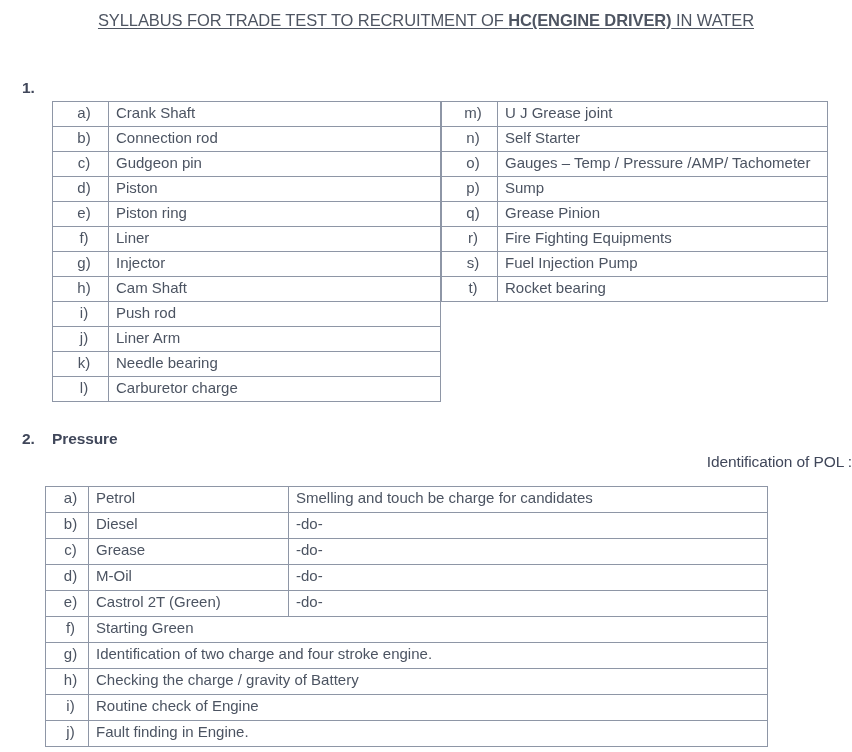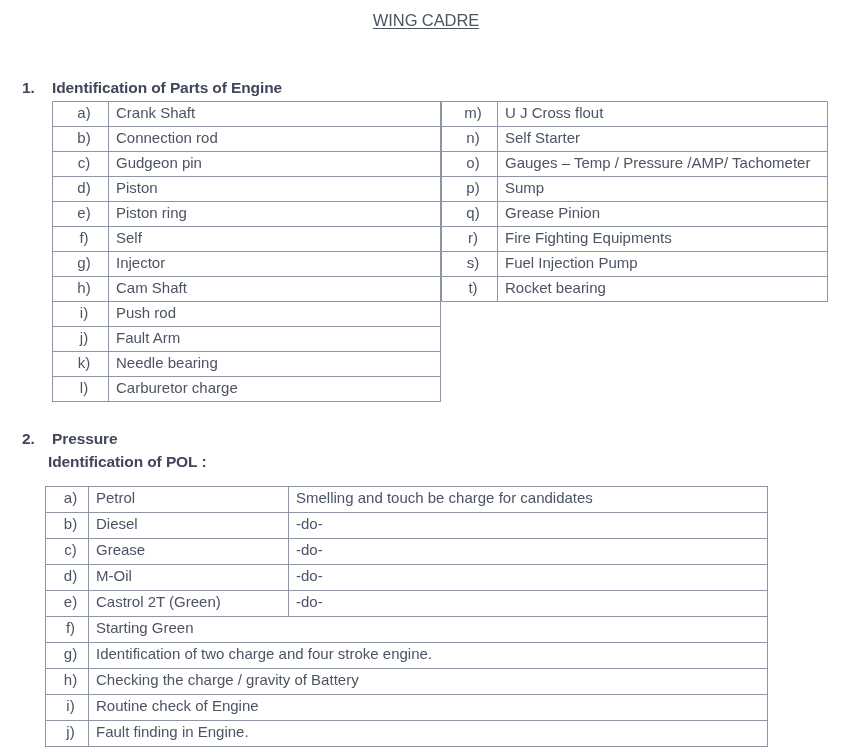--- a/index.html
+++ b/index.html
@@ -47,25 +47,26 @@
   }
   .section-head .num {
     width: 30px;
     margin-left: 22px;
     flex: none;
   }
   .section-head .htext {
     letter-spacing: -0.1px;
   }
   .sub-head {
-    font-weight: bold;
+    font-weight: normal;
     font-size: 15.5px;
     color: #40475a;
     margin-left: 48px;
     letter-spacing: -0.1px;
+    text-align: right;
   }
 
   
   table.sheet {
     border-collapse: collapse;
     table-layout: fixed;
     font-size: 15px;
     color: #4c5462;
   }
   table.sheet td {
@@ -122,26 +123,25 @@
     width: 723px;
   }
   #table-pol col.c-letter { width: 43px; }
   #table-pol col.c-item   { width: 200px; }
   #table-pol td { height: 22px; }
 </style>
 </head>
 <body>
 
 <div id="doc-title">
-  <span class="tline"><span class="u">WING CADRE</span></span>
+  <span class="tline"><span class="u">SYLLABUS FOR TRADE TEST TO RECRUITMENT OF </span><span class="u b">HC(ENGINE DRIVER)</span><span class="u"> IN WATER</span></span>
 </div>
 
 <div class="section-head" style="position:absolute; left:0; top:79px;">
   <span class="num">1.</span>
-  <span class="htext">Identification of Parts of Engine</span>
 </div>
 
 <div id="t1-wrap">
 
   <table class="sheet" id="table-parts-left">
     <colgroup>
         <col class="c-letter">
         <col>
       </colgroup>
     <tbody>
@@ -160,58 +160,58 @@
       <tr>
         <td class="letter">d)</td>
         <td>Piston</td>
       </tr>
       <tr>
         <td class="letter">e)</td>
         <td>Piston ring</td>
       </tr>
       <tr>
         <td class="letter">f)</td>
-        <td>Self</td>
+        <td>Liner</td>
       </tr>
       <tr>
         <td class="letter">g)</td>
         <td>Injector</td>
       </tr>
       <tr>
         <td class="letter">h)</td>
         <td>Cam Shaft</td>
       </tr>
       <tr>
         <td class="letter">i)</td>
         <td>Push rod</td>
       </tr>
       <tr>
         <td class="letter">j)</td>
-        <td>Fault Arm</td>
+        <td>Liner Arm</td>
       </tr>
       <tr>
         <td class="letter">k)</td>
         <td>Needle bearing</td>
       </tr>
       <tr>
         <td class="letter">l)</td>
         <td>Carburetor charge</td>
       </tr>
     </tbody>
   </table>
 
   <table class="sheet" id="table-parts-right">
     <colgroup>
         <col class="c-letter">
         <col>
       </colgroup>
     <tbody>
       <tr>
         <td class="letter">m)</td>
-        <td>U J Cross flout</td>
+        <td>U J Grease joint</td>
       </tr>
       <tr>
         <td class="letter">n)</td>
         <td>Self Starter</td>
       </tr>
       <tr class="tall">
         <td class="letter">o)</td>
         <td class="just">Gauges – Temp / Pressure /AMP/ Tachometer</td>
       </tr>
       <tr>

